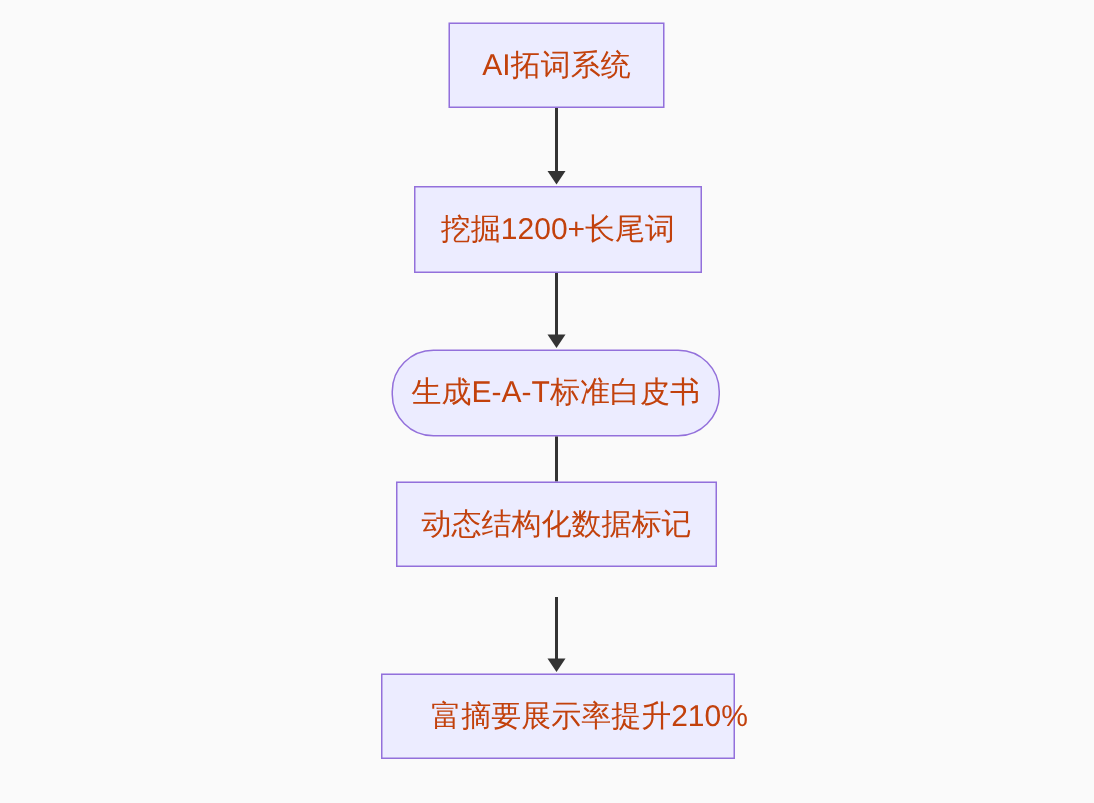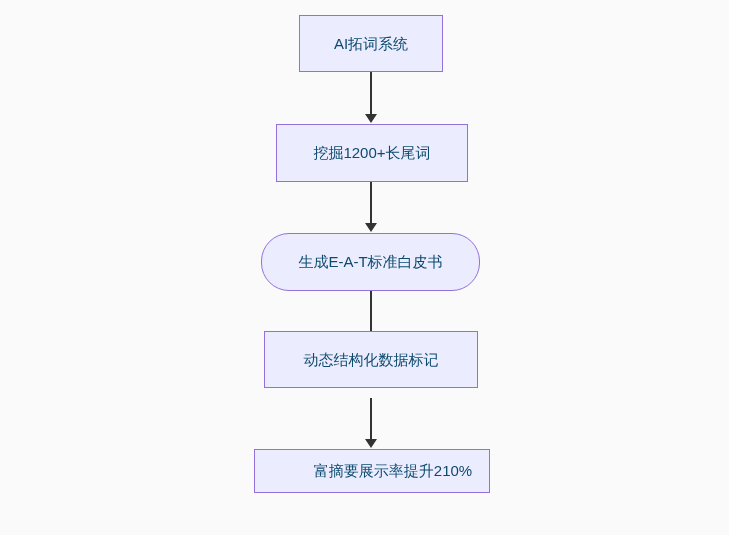--- a/index.html
+++ b/index.html
@@ -18,31 +18,31 @@
   .node {
     position: absolute;
     box-sizing: border-box;
     background: #ECECFF;
     border: 1px solid #9370DB;
     display: flex;
     align-items: center;
     justify-content: center;
   }
   .node-label {
-    color: #0c4a6e;
-    font-size: 15px;
+    color: #c2410c;
+    font-size: 20px;
     line-height: 1.2;
     white-space: nowrap;
     text-align: center;
   }
   .node1 { left: 299px; top: 15px;  width: 144px; height: 57px; }
   .node2 { left: 276px; top: 124px; width: 192px; height: 58px; }
   .node3 { left: 261px; top: 233px; width: 219px; height: 58px; border-radius: 28px; }
-  .node4 { left: 264px; top: 331px; width: 214px; height: 57px; }
-  .node5 { left: 254px; top: 449px; width: 236px; height: 44px; padding-left: 42px; }
+  .node4 { left: 264px; top: 321px; width: 214px; height: 57px; }
+  .node5 { left: 254px; top: 449px; width: 236px; height: 57px; padding-left: 42px; }
 
   .edge-line {
     position: absolute;
     left: 370px;
     width: 2px;
     background: #333333;
   }
   .edge-head {
     position: absolute;
     left: 365px;

